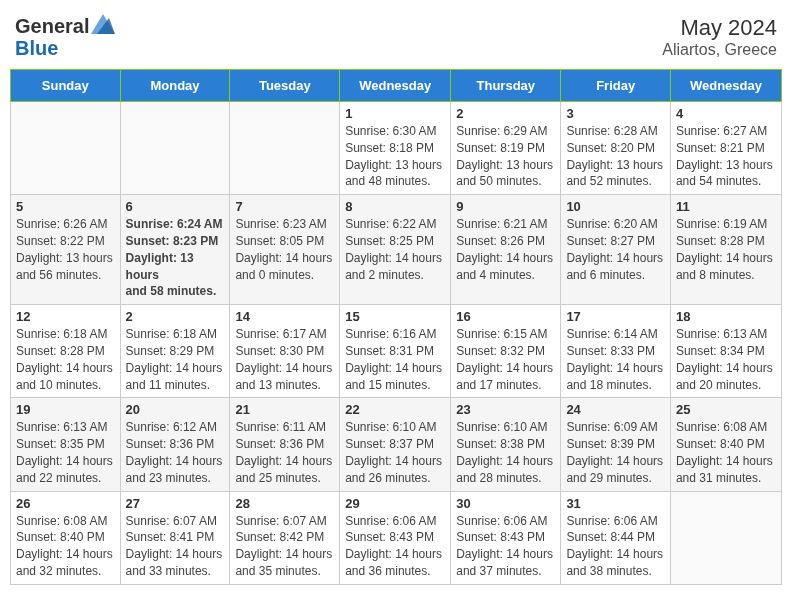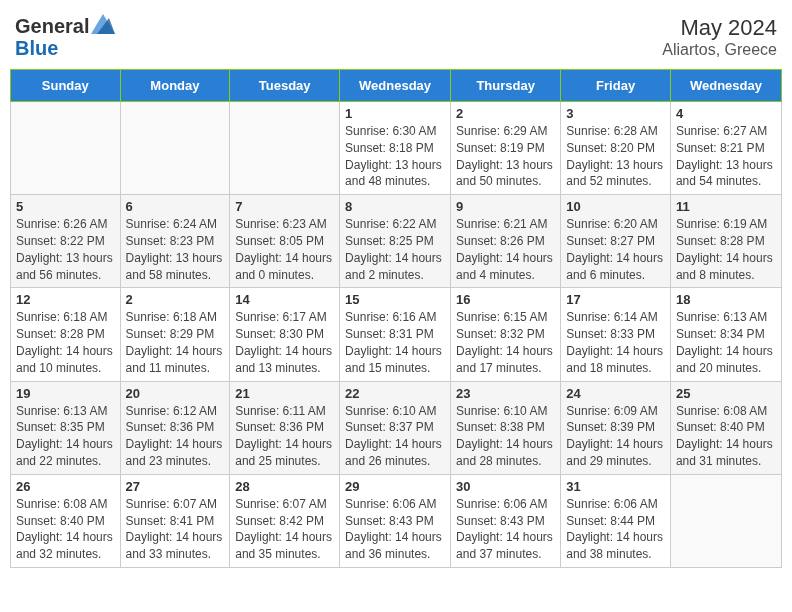--- a/index.html
+++ b/index.html
@@ -168,21 +168,21 @@
       <tr class="row-alt">
         <td>
           <span class="day-number">5</span>
           <div class="day-info" style="white-space: pre-line;">Sunrise: 6:26 AM
 Sunset: 8:22 PM
 Daylight: 13 hours
 and 56 minutes.</div>
         </td>
         <td>
           <span class="day-number">6</span>
-          <div class="day-info" style="white-space: pre-line;">Sunrise: 6:24 AM
+          <div class="day-info" style="white-space: pre-line; font-weight: bold;">Sunrise: 6:24 AM
 Sunset: 8:23 PM
 Daylight: 13 hours
 and 58 minutes.</div>
         </td>
         <td>
           <span class="day-number">7</span>
           <div class="day-info" style="white-space: pre-line;">Sunrise: 6:23 AM
 Sunset: 8:05 PM
 Daylight: 14 hours
 and 0 minutes.</div>

